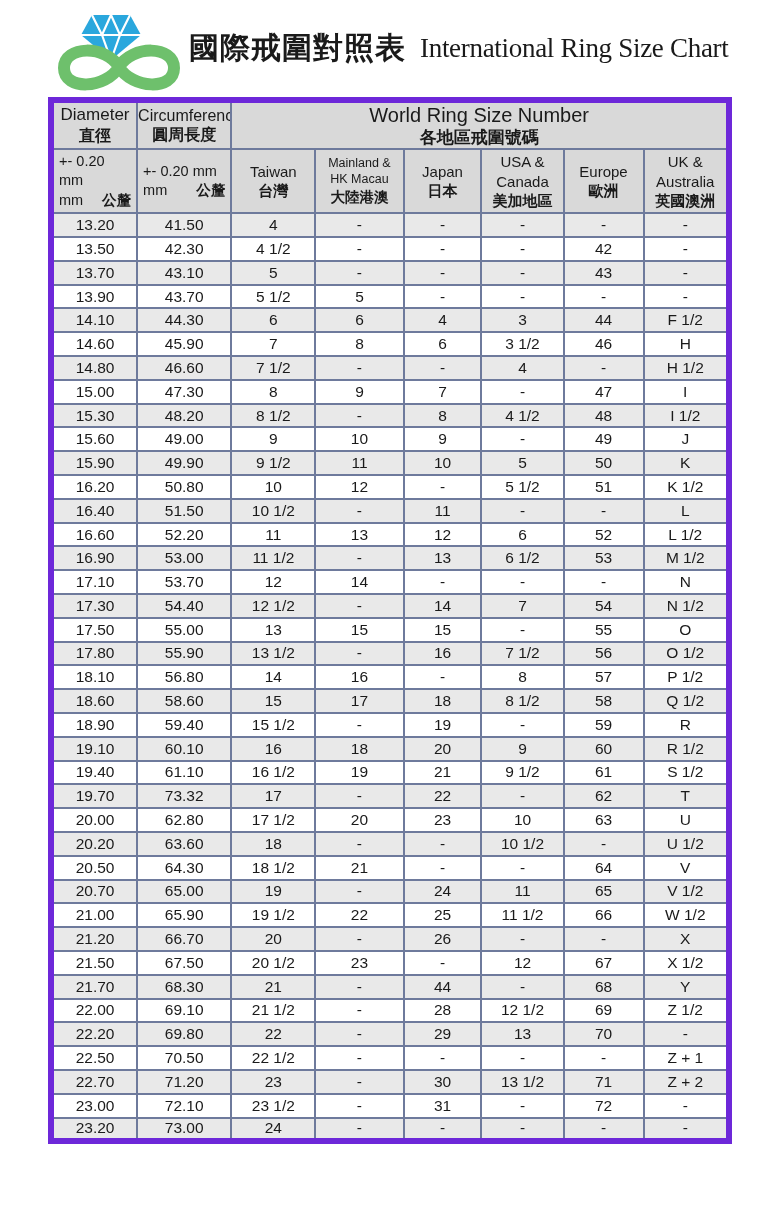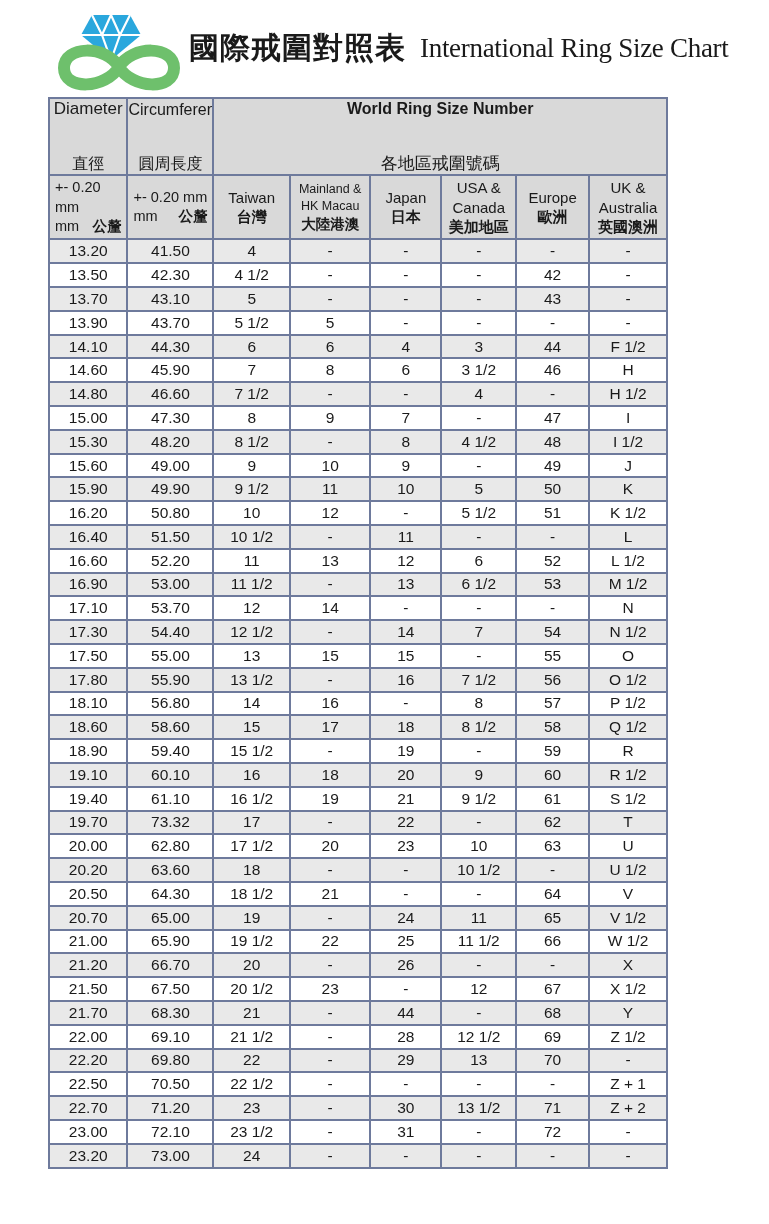--- a/index.html
+++ b/index.html
@@ -15,45 +15,45 @@
   .logo { position: absolute; left: 54px; top: 5px; width: 131px; height: 91px; }
   .title-wrap {
     position: absolute; left: 189px; top: 0; height: 96px;
     display: flex; align-items: center; gap: 14px; white-space: nowrap; margin: 0; font-family: Liberation Serif, serif;
   }
   .title-zh { font-size: 30px; font-weight: bold; letter-spacing: 1px; }
   .title-en { font-size: 27px; font-weight: normal; letter-spacing: -0.3px; }
 
   table.ring-table {
     margin-left: 48px;
-    width: 620px;
+    width: 684px;
     border-collapse: collapse;
     table-layout: fixed;
-    border: 1px solid #6d28d9;
+    border: 6px solid #6d28d9;
   }
   .ring-table th, .ring-table td {
     border: 2px solid #6e7a9c;
     text-align: center;
     vertical-align: middle;
     padding: 0;
     overflow: hidden;
   }
   col.c0 { width: 12.7%; } col.c1 { width: 13.9%; }
   col.c2 { width: 12.4%; } col.c3 { width: 13.0%; }
   col.c4 { width: 11.5%; } col.c5 { width: 12.1%; }
   col.c6 { width: 11.8%; } col.c7 { width: 12.6%; }
 
   thead th { background: #d9d9d9; font-weight: normal; }
   tr.group-row { height: 45px; }
   tr.sub-row  { height: 64px; }
 
   .g-en { font-size: 17px; line-height: 1.2; }
-  .g-zh { font-size: 16px; font-weight: normal; line-height: 1.25; margin-top: 35px; }
+  .g-zh { font-size: 16px; font-weight: bold; line-height: 1.25; }
   .th-circ .g-en { font-size: 16px; }
-  .th-world .g-en { font-size: 16px; font-weight: bold; }
+  .th-world .g-en { font-size: 20px; }
   .th-world .g-zh { font-size: 17px; }
 
   .sub-line { font-size: 15px; line-height: 1.3; }
   .sub-line.zh { font-weight: bold; }
   th.small .sub-line { font-size: 12.5px; line-height: 1.35; }
   th.small .sub-line.zh { font-size: 14.5px; text-align: center; }
   .tol-line { font-size: 14.5px; text-align: left; padding: 0 5px; line-height: 1.35; }
   .sub-split { display: flex; justify-content: space-between; padding: 0 5px; font-size: 14.5px; line-height: 1.35; }
   .sub-split .zh { font-weight: bold; }
 

